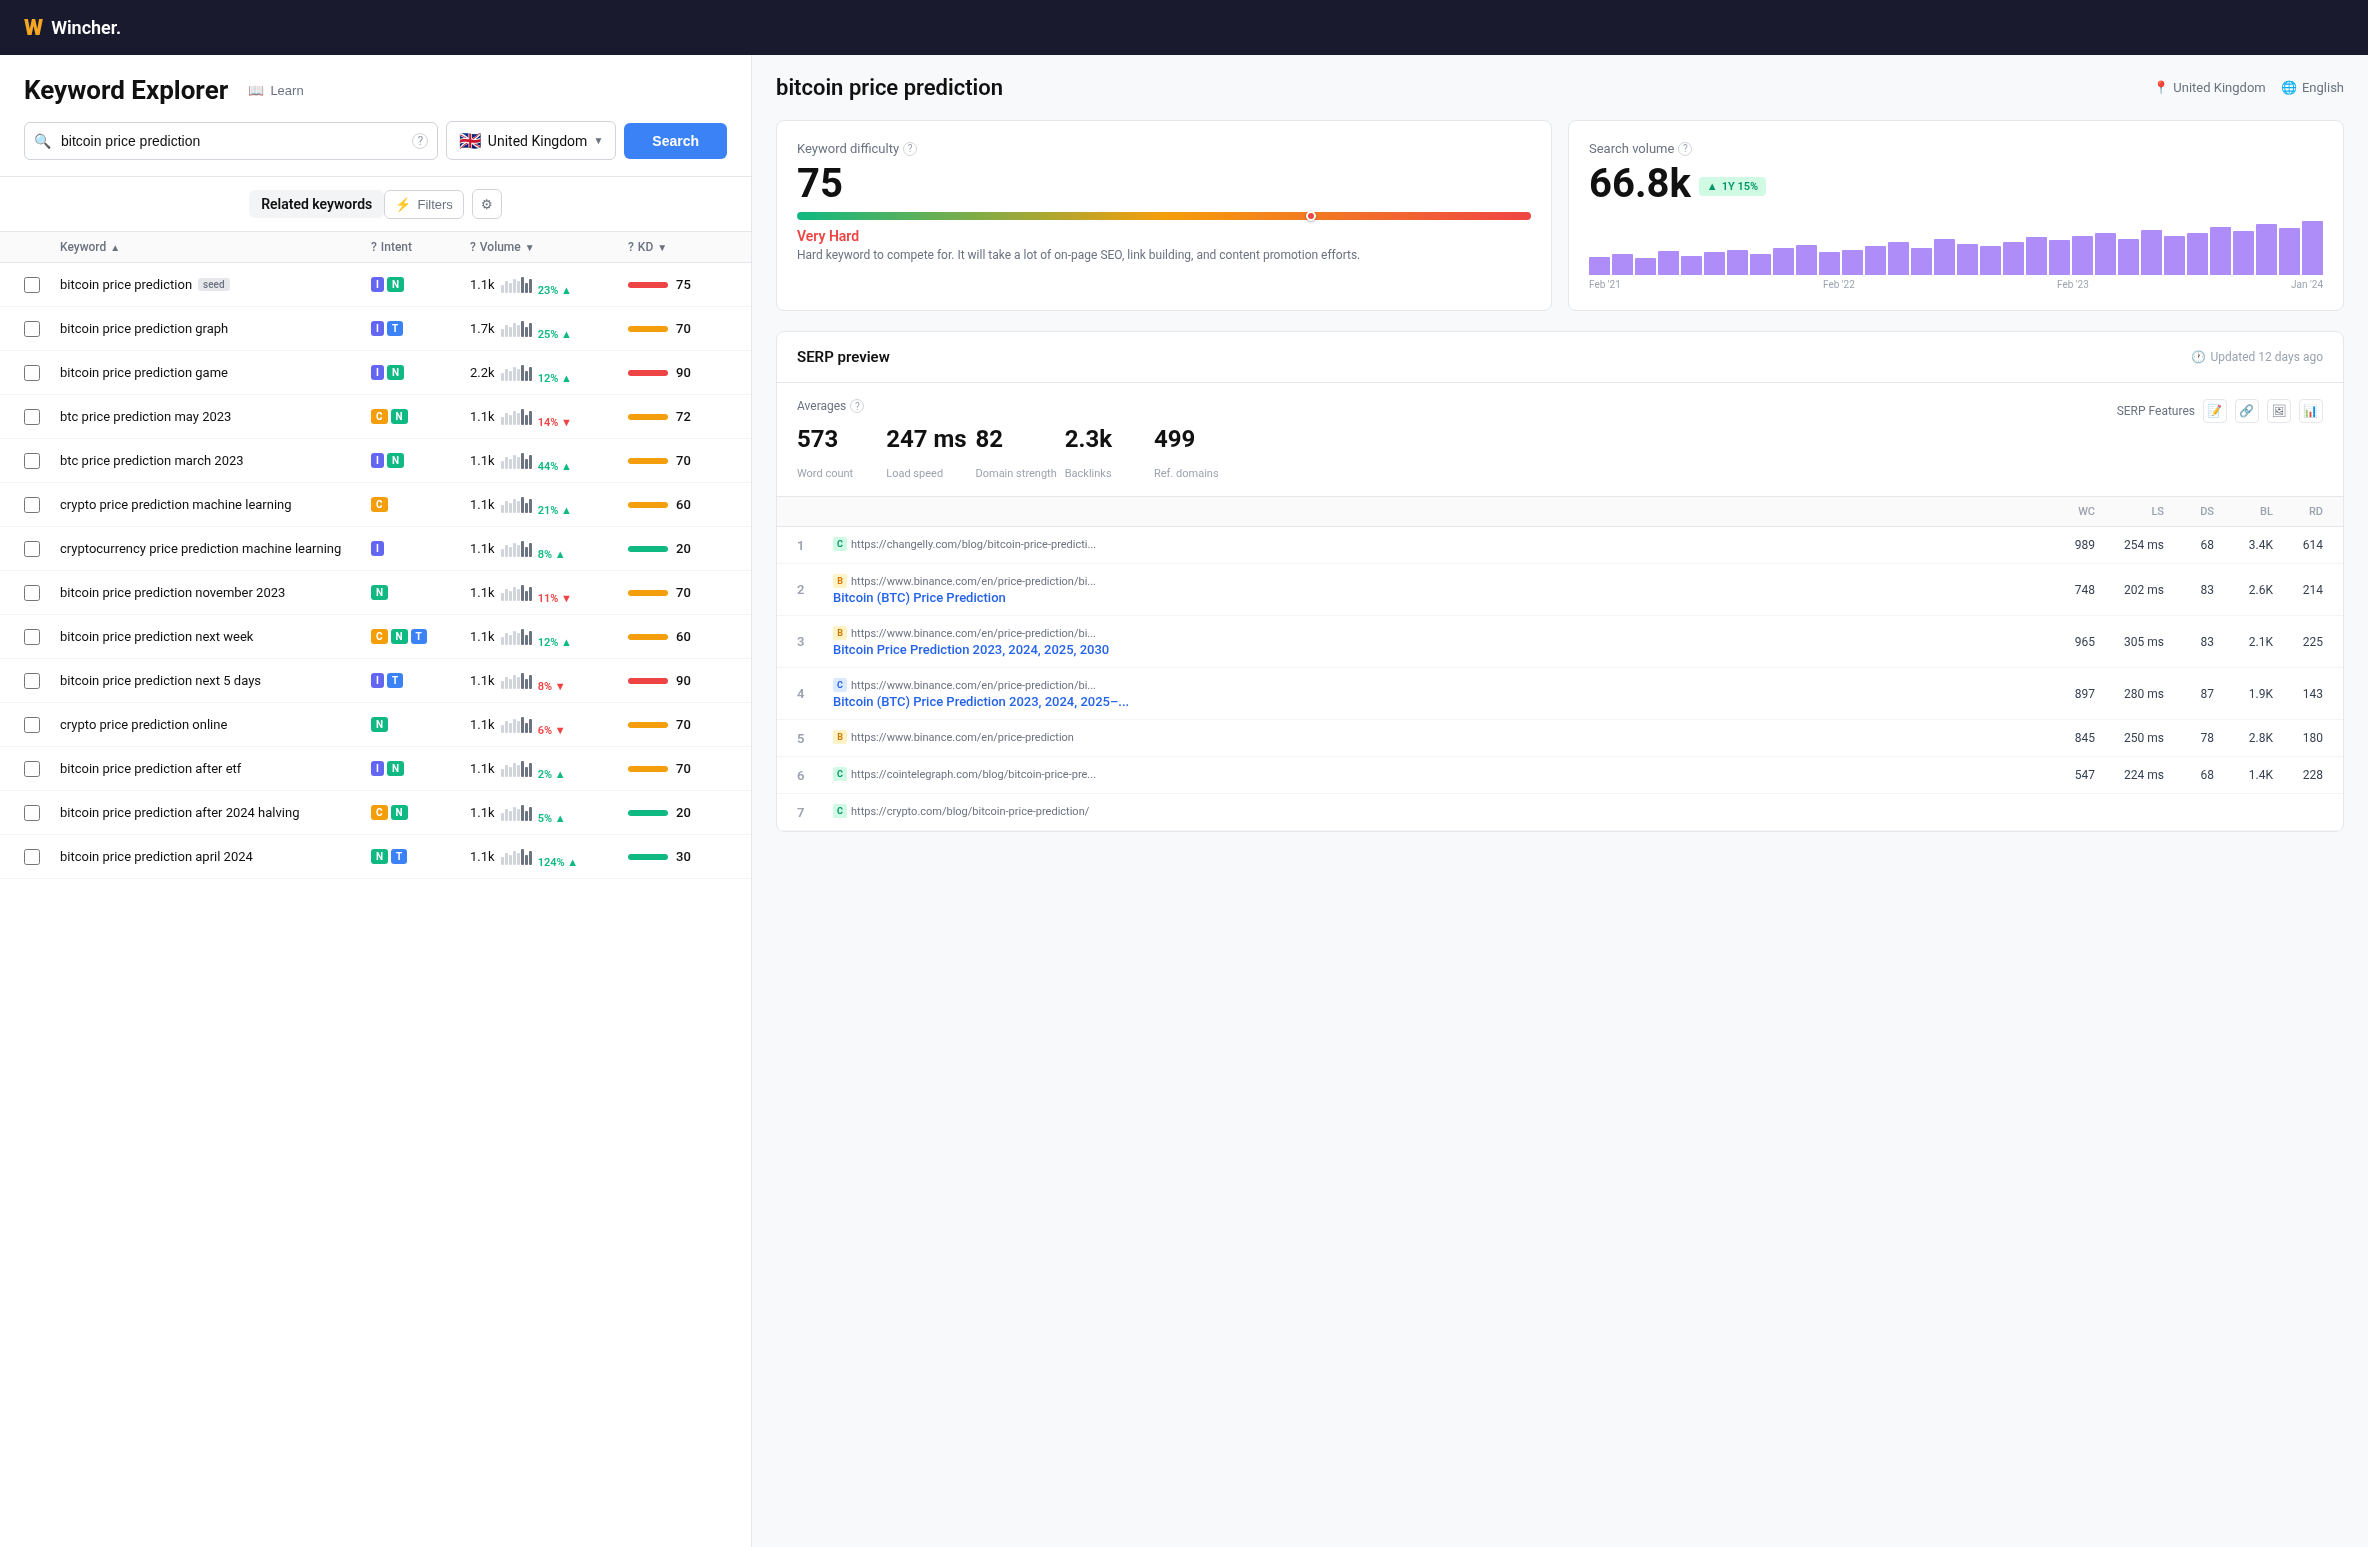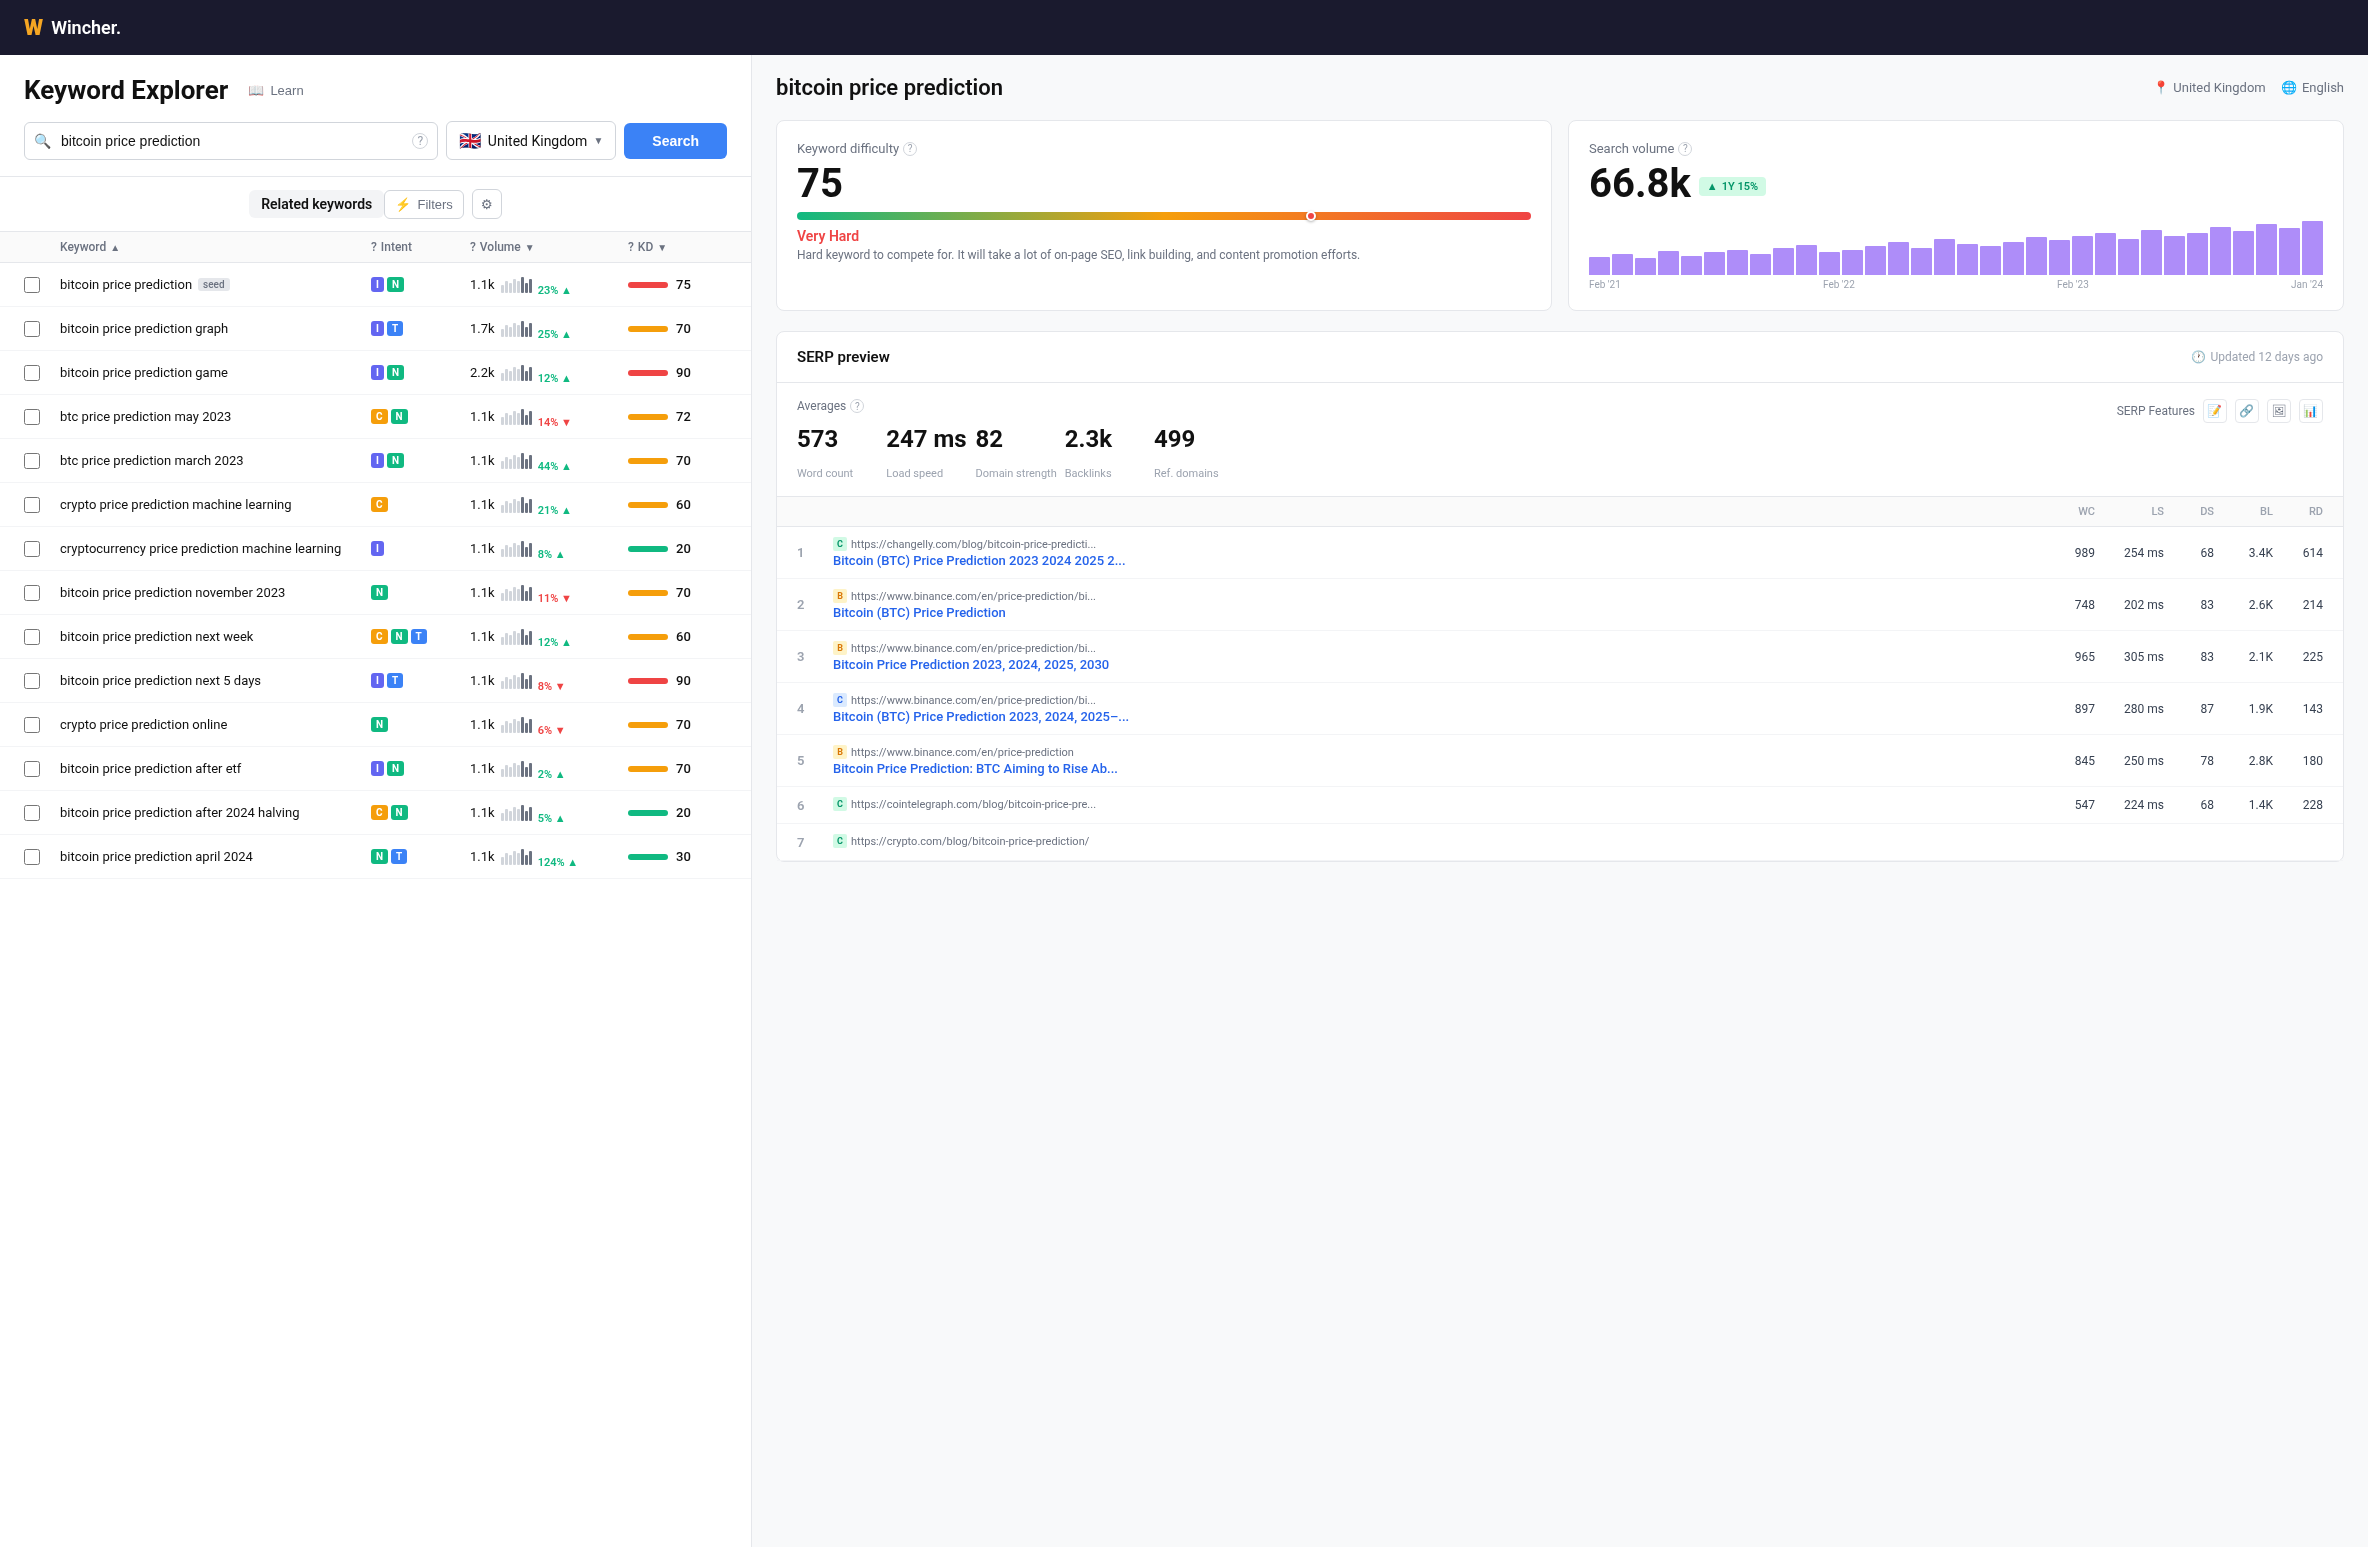--- a/index.html
+++ b/index.html
@@ -740,21 +740,20 @@
       </div>
 
       <div id="serp-results">
           <div class="serp-result">
     <div class="serp-num">1</div>
     <div class="serp-content">
       <div class="serp-domain">
         <span class="favicon fav-green">C</span>
         <span>https://changelly.com/blog/bitcoin-price-predicti...</span>
       </div>
-      <div class="serp-link">Bitcoin (BTC) Price Prediction 2023 2024 2025 2...</div>
     </div>
     <div class="serp-stat">989</div>
     <div class="serp-stat">254 ms</div>
     <div class="serp-stat">68</div>
     <div class="serp-stat">3.4K</div>
     <div class="serp-stat">614</div>
   </div>
           <div class="serp-result">
     <div class="serp-num">2</div>
     <div class="serp-content">
@@ -800,21 +799,20 @@
     <div class="serp-stat">1.9K</div>
     <div class="serp-stat">143</div>
   </div>
           <div class="serp-result">
     <div class="serp-num">5</div>
     <div class="serp-content">
       <div class="serp-domain">
         <span class="favicon fav-yellow">B</span>
         <span>https://www.binance.com/en/price-prediction</span>
       </div>
-      <div class="serp-link">Bitcoin Price Prediction: BTC Aiming to Rise Ab...</div>
     </div>
     <div class="serp-stat">845</div>
     <div class="serp-stat">250 ms</div>
     <div class="serp-stat">78</div>
     <div class="serp-stat">2.8K</div>
     <div class="serp-stat">180</div>
   </div>
           <div class="serp-result">
     <div class="serp-num">6</div>
     <div class="serp-content">

